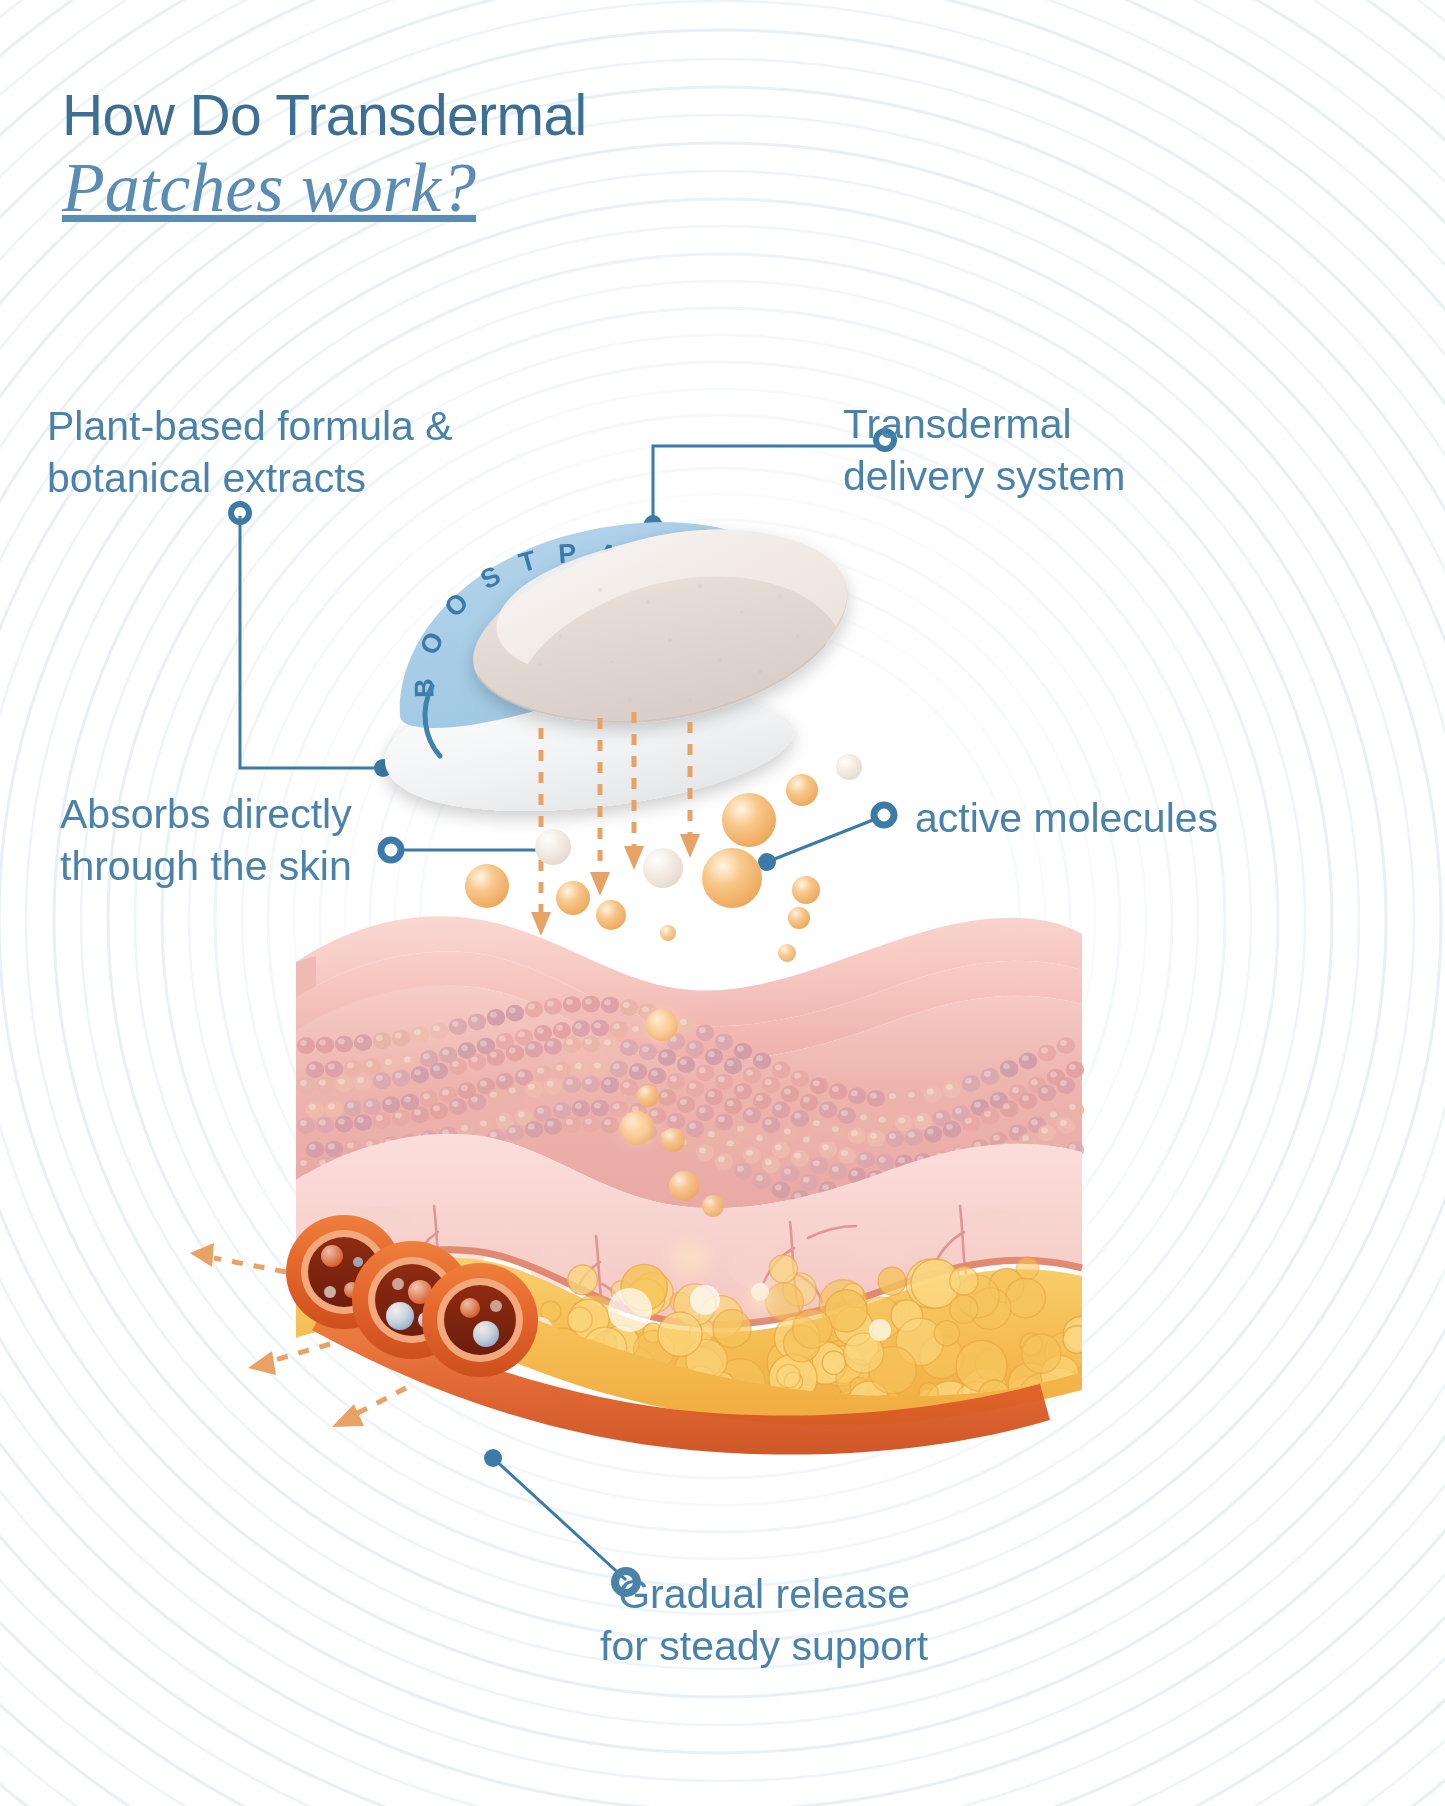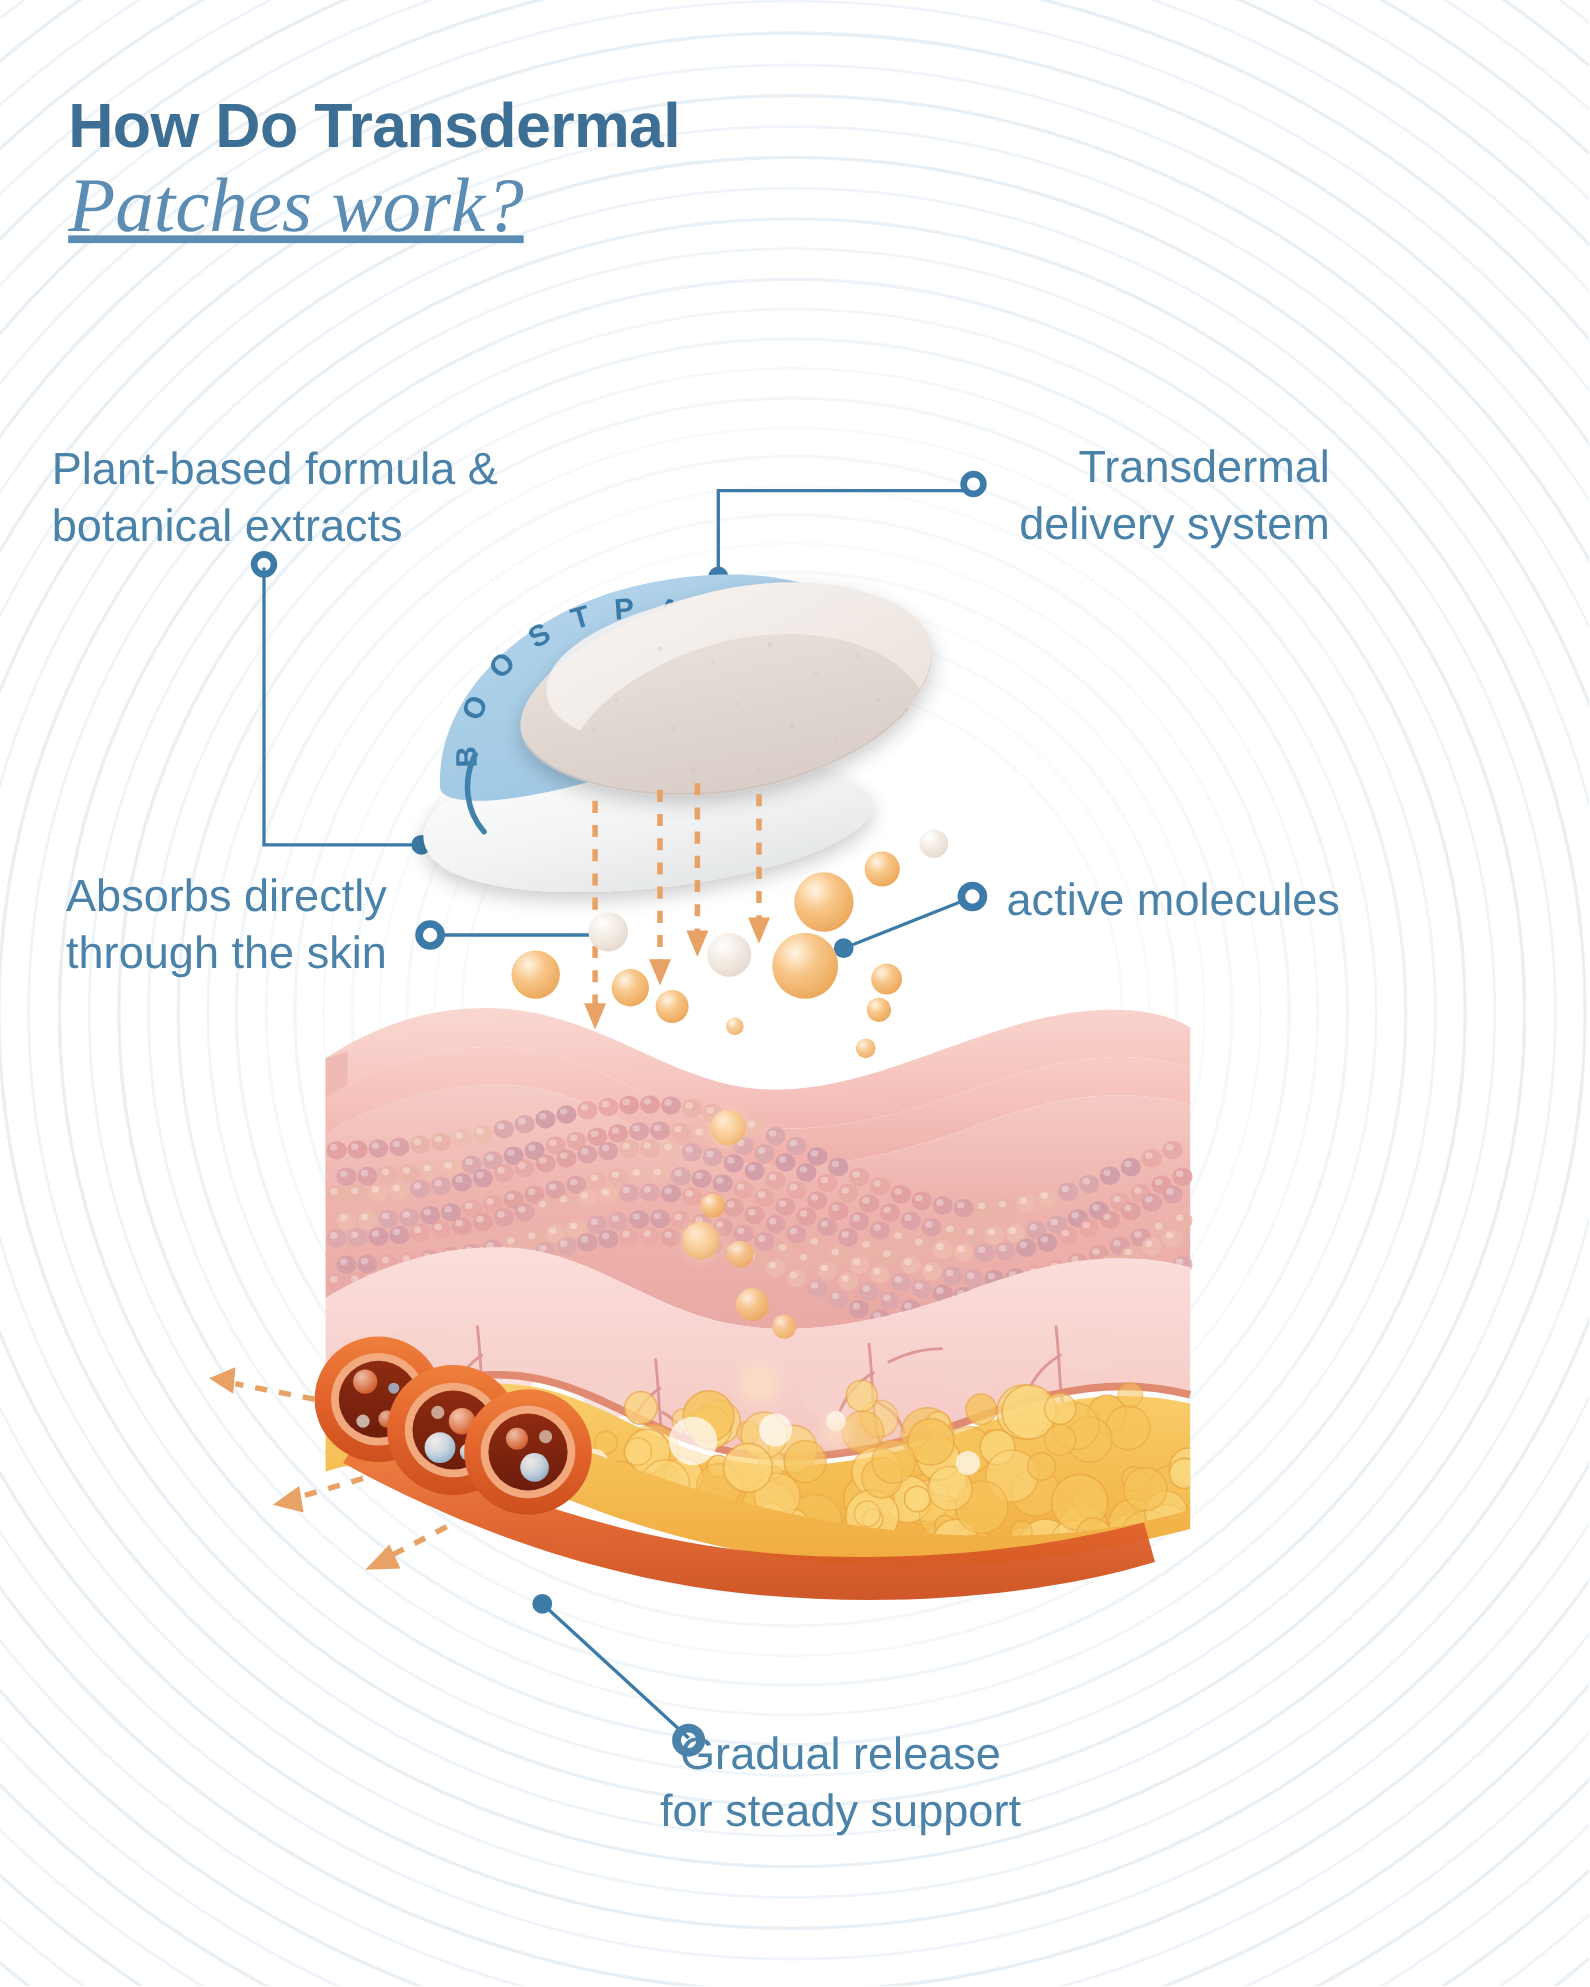--- a/index.html
+++ b/index.html
@@ -10,39 +10,39 @@
     overflow:hidden;
     position:relative;
   }
   #stage{position:absolute;inset:0;width:1445px;height:1806px;overflow:hidden;background:#fdfefe;}
   .bgwrap{position:absolute;inset:0;z-index:0;}
   .content{position:absolute;inset:0;z-index:5;}
 
   
   .title-block{position:absolute;left:62px;top:86px;}
   .title-line1{
-    font-size:57px;font-weight:bold;letter-spacing:-0.6px;
+    font-size:57px;font-weight:normal;letter-spacing:-0.6px;
     color:#3d6e94;line-height:1.05;white-space:nowrap;
     font-family:"Liberation Sans", sans-serif;
   }
   .title-line2{
     font-family:"Liberation Serif", serif;
     font-style:italic;font-size:70px;color:#5b8cb3;
     line-height:1.02;margin-top:6px;white-space:nowrap;text-decoration:underline;
   }
 
   
   .callout{position:absolute;color:#4a82aa;font-size:41px;line-height:1.28;}
   .callout .ln{display:block;white-space:nowrap;}
   .c-left{text-align:left;}
   .c-right{text-align:right;}
   .c-center{text-align:center;}
 
   #label-plant{left:47px;top:400px;text-align:left;}
-  #label-transdermal{left:909px;top:398px;width:300px;text-align:right;}
+  #label-transdermal{left:843px;top:398px;width:300px;text-align:left;}
   #label-absorbs{left:60px;top:788px;text-align:left;}
   #label-micro{left:915px;top:792px;width:285px;text-align:left;}
   #label-gradual{left:600px;top:1568px;}
 
   svg{display:block;}
 </style>
 </head>
 <body>
 
 <div id="stage">

